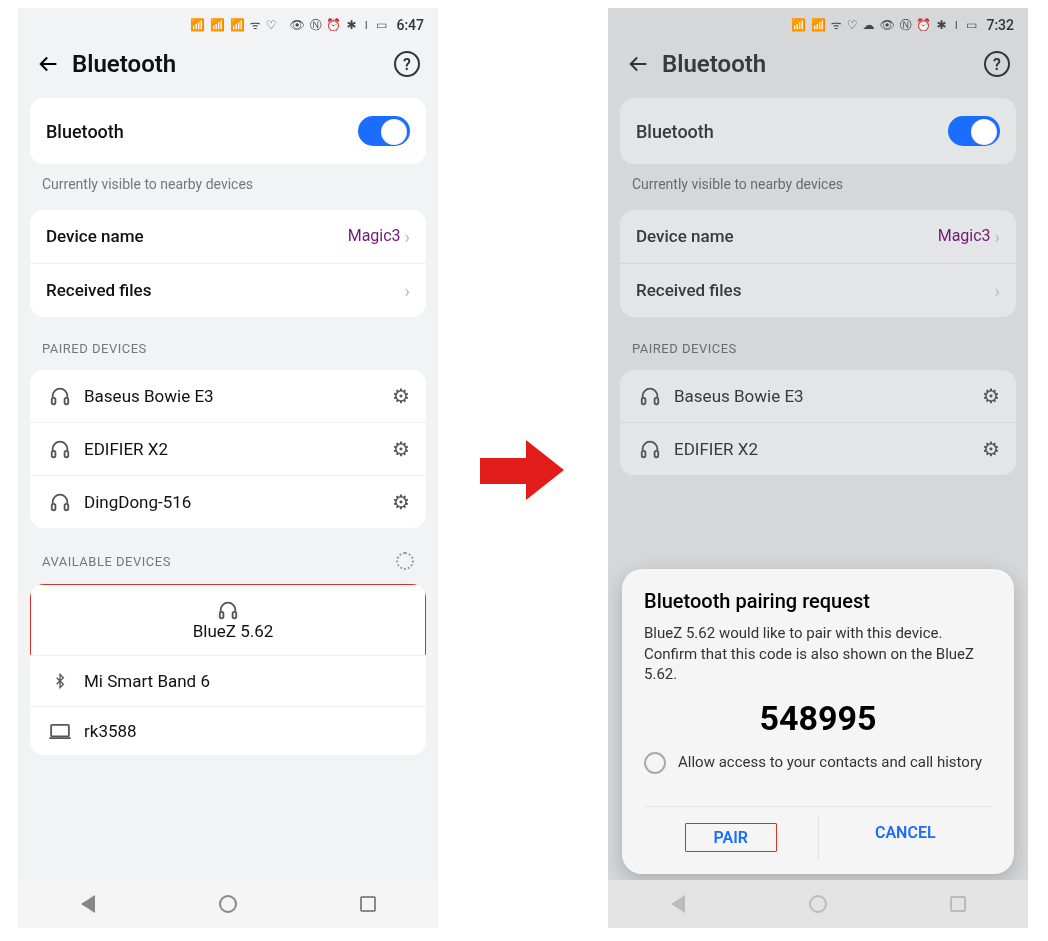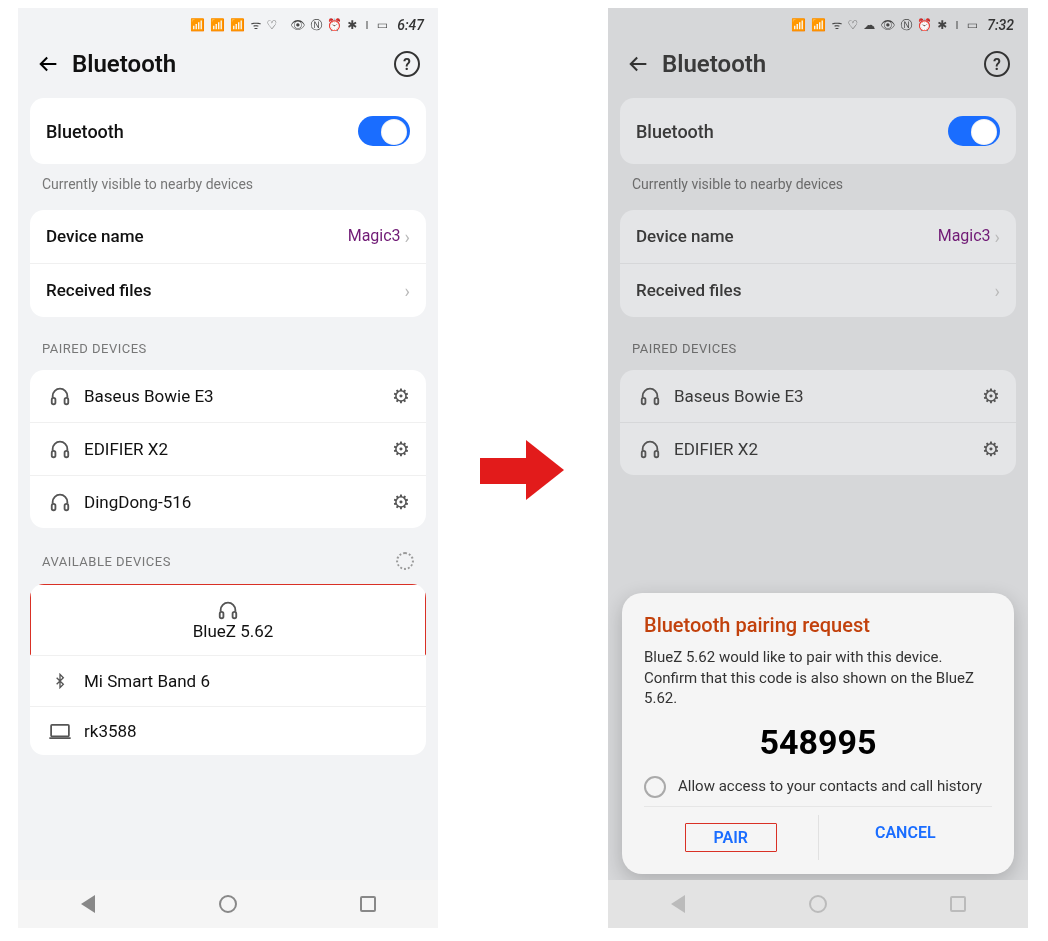--- a/index.html
+++ b/index.html
@@ -27,21 +27,21 @@
     height: 28px;
     display: flex;
     justify-content: flex-end;
     align-items: center;
     padding: 6px 14px 0 14px;
     font-size: 12px;
     color: #333;
     gap: 4px;
   }
   .status-icons { font-size: 12px; letter-spacing: 1px; color:#444;}
-  .status-time { font-weight: 500; margin-left: 4px; font-size:14px;font-style:italic;}
+  .status-time { font-weight: 500; margin-left: 4px; font-size:14px;}
 
   .header {
     display: flex;
     align-items: center;
     padding: 14px 18px;
   }
   .back-arrow {
     width: 26px; height: 26px;
     display: flex; align-items: center; justify-content: center;
     font-size: 24px;
@@ -221,40 +221,40 @@
     left: 14px; right: 14px;
     bottom: 54px;
     background: #f5f5f5;
     border-radius: 20px;
     padding: 20px 22px 14px 22px;
     box-shadow: 0 6px 20px rgba(0,0,0,0.2);
   }
   .dialog-title {
     font-size: 20px;
     font-weight: 500;
-    color: #c2410c;
+    color: #000000;
     margin-bottom: 10px;
   }
   .dialog-body {
     font-size: 15px;
     color: #333;
     line-height: 1.35;
     margin-bottom: 14px;
   }
   .pair-code {
     text-align: center;
     font-size: 34px;
     font-weight: 700;
     margin: 4px 0 14px 0;
   }
   .allow-row {
     display: flex;
     align-items: center;
     gap: 12px;
-    margin-bottom: 8px;
+    margin-bottom: 32px;
   }
   .radio-circle {
     width: 22px; height: 22px;
     border: 2px solid #aaa;
     border-radius: 50%;
     flex-shrink: 0;
   }
   .allow-text {
     font-size: 15px;
     color: #333;

